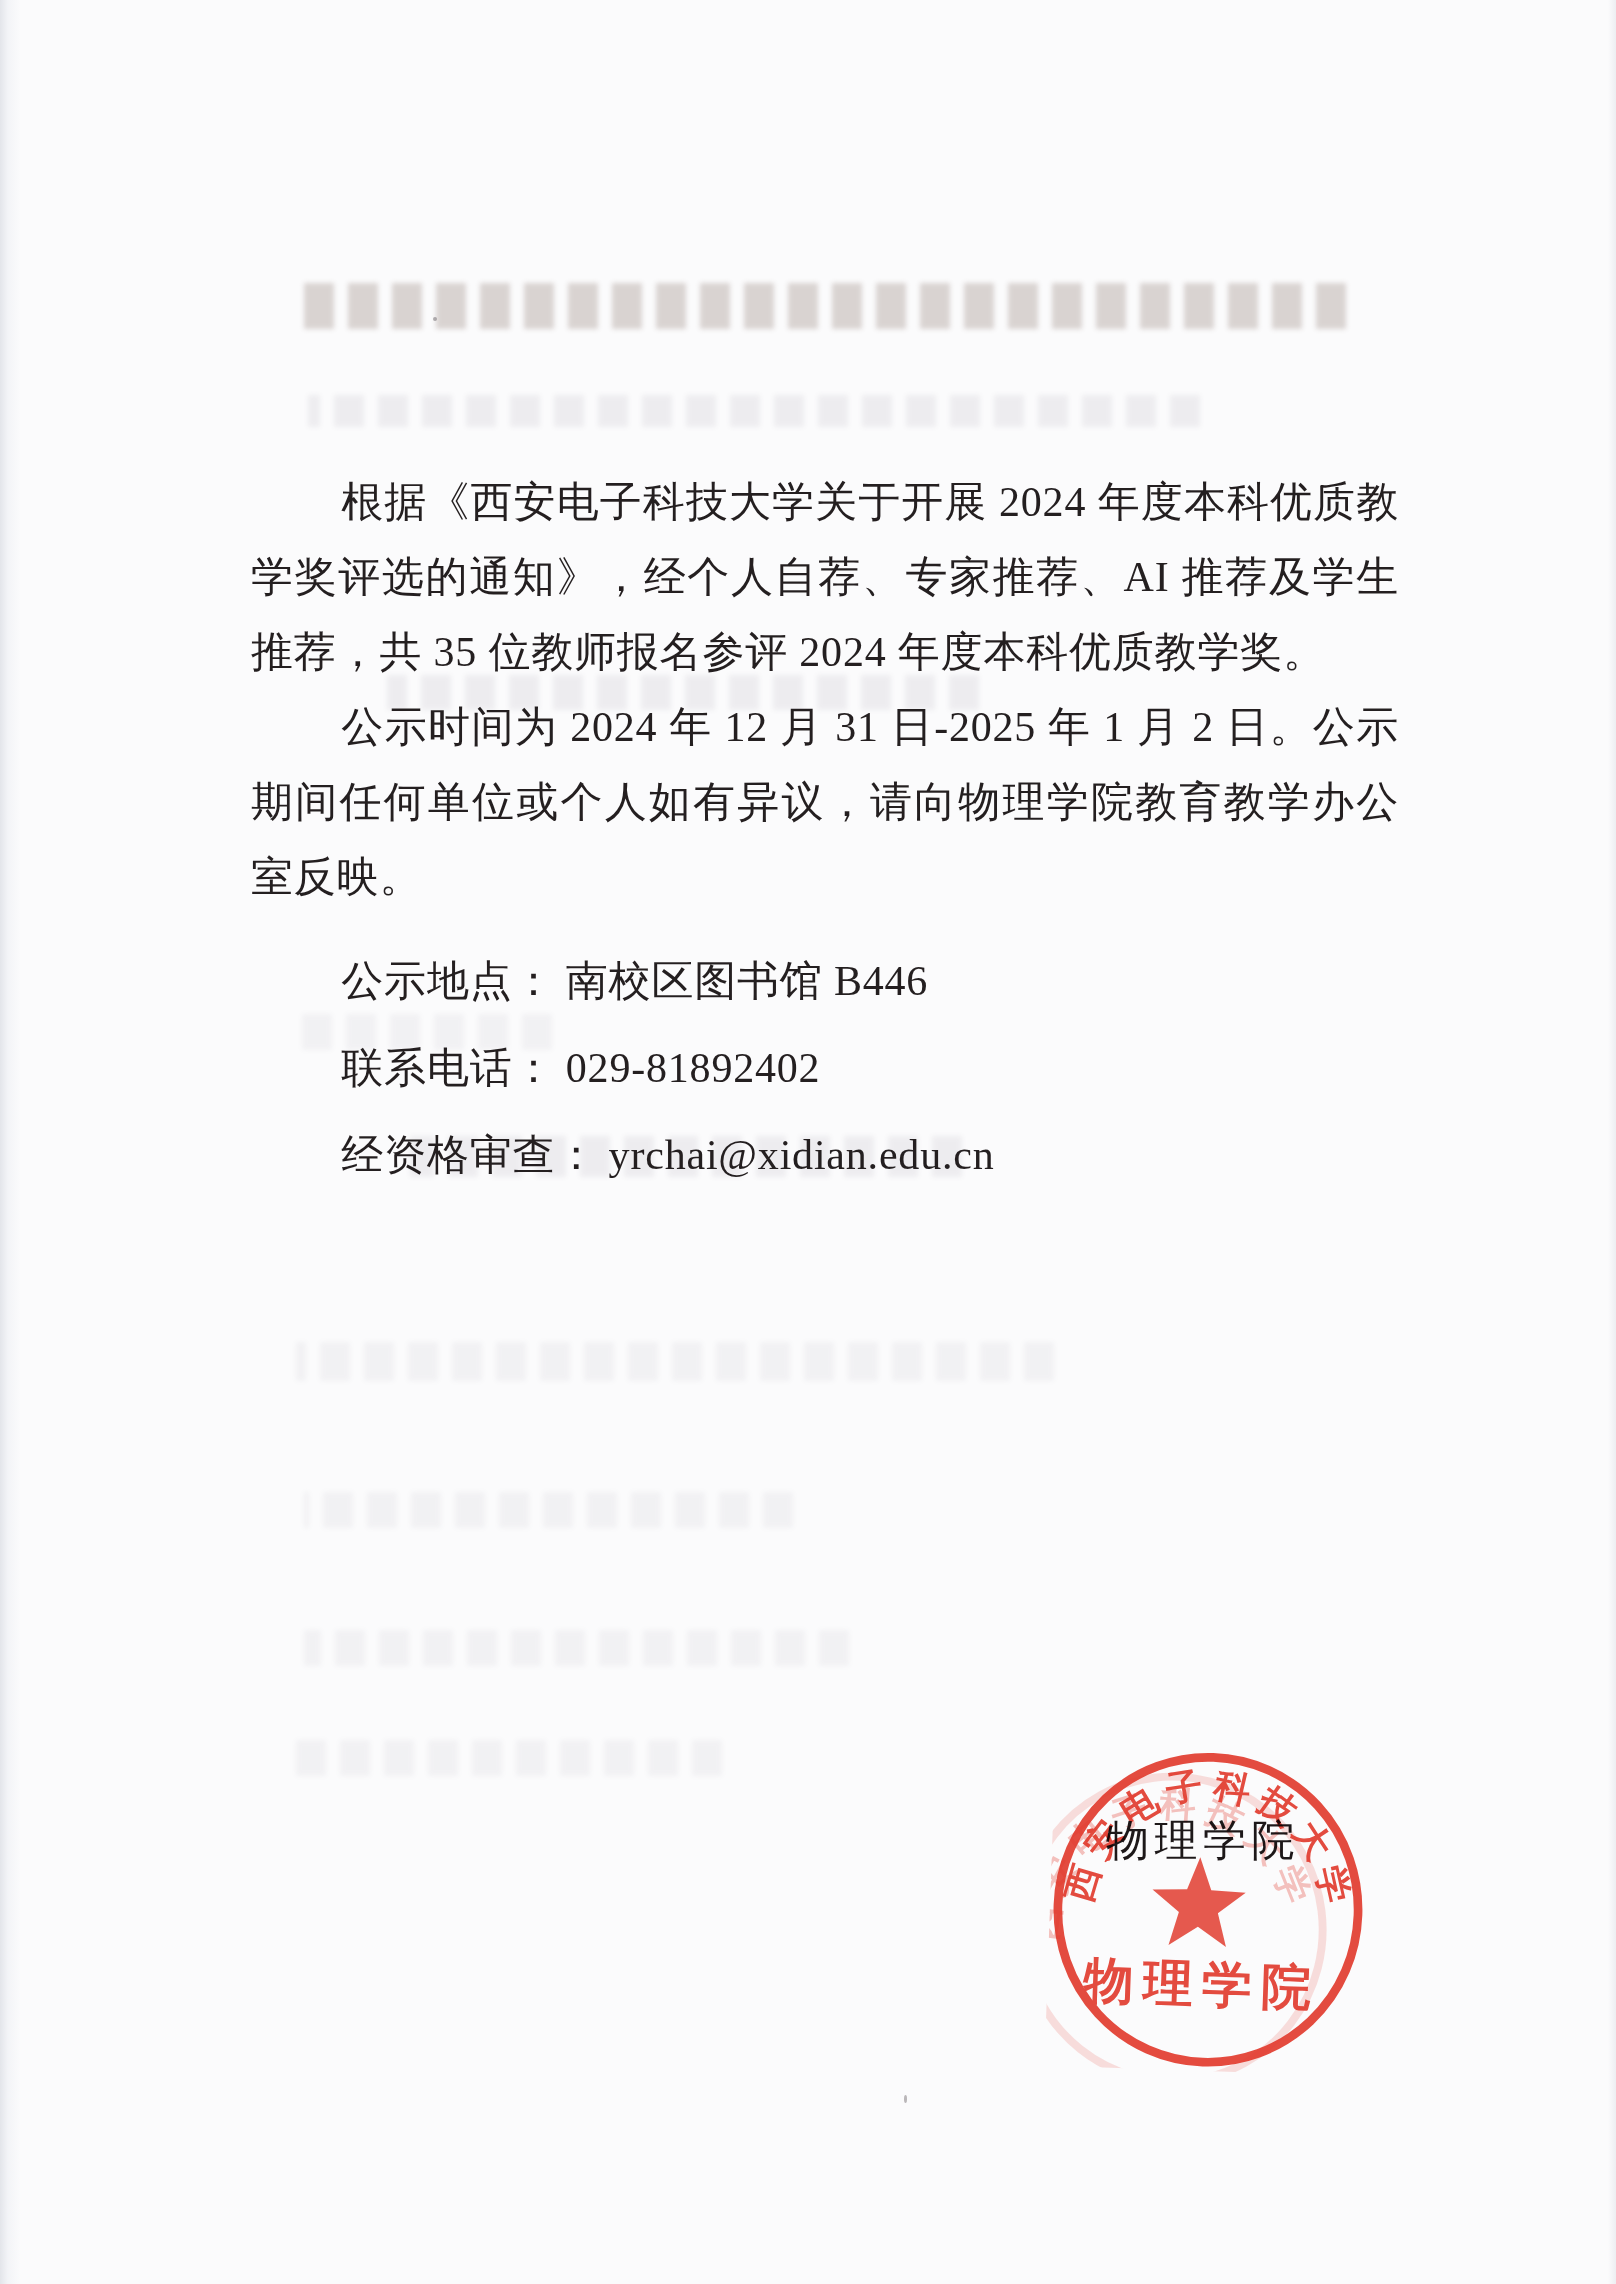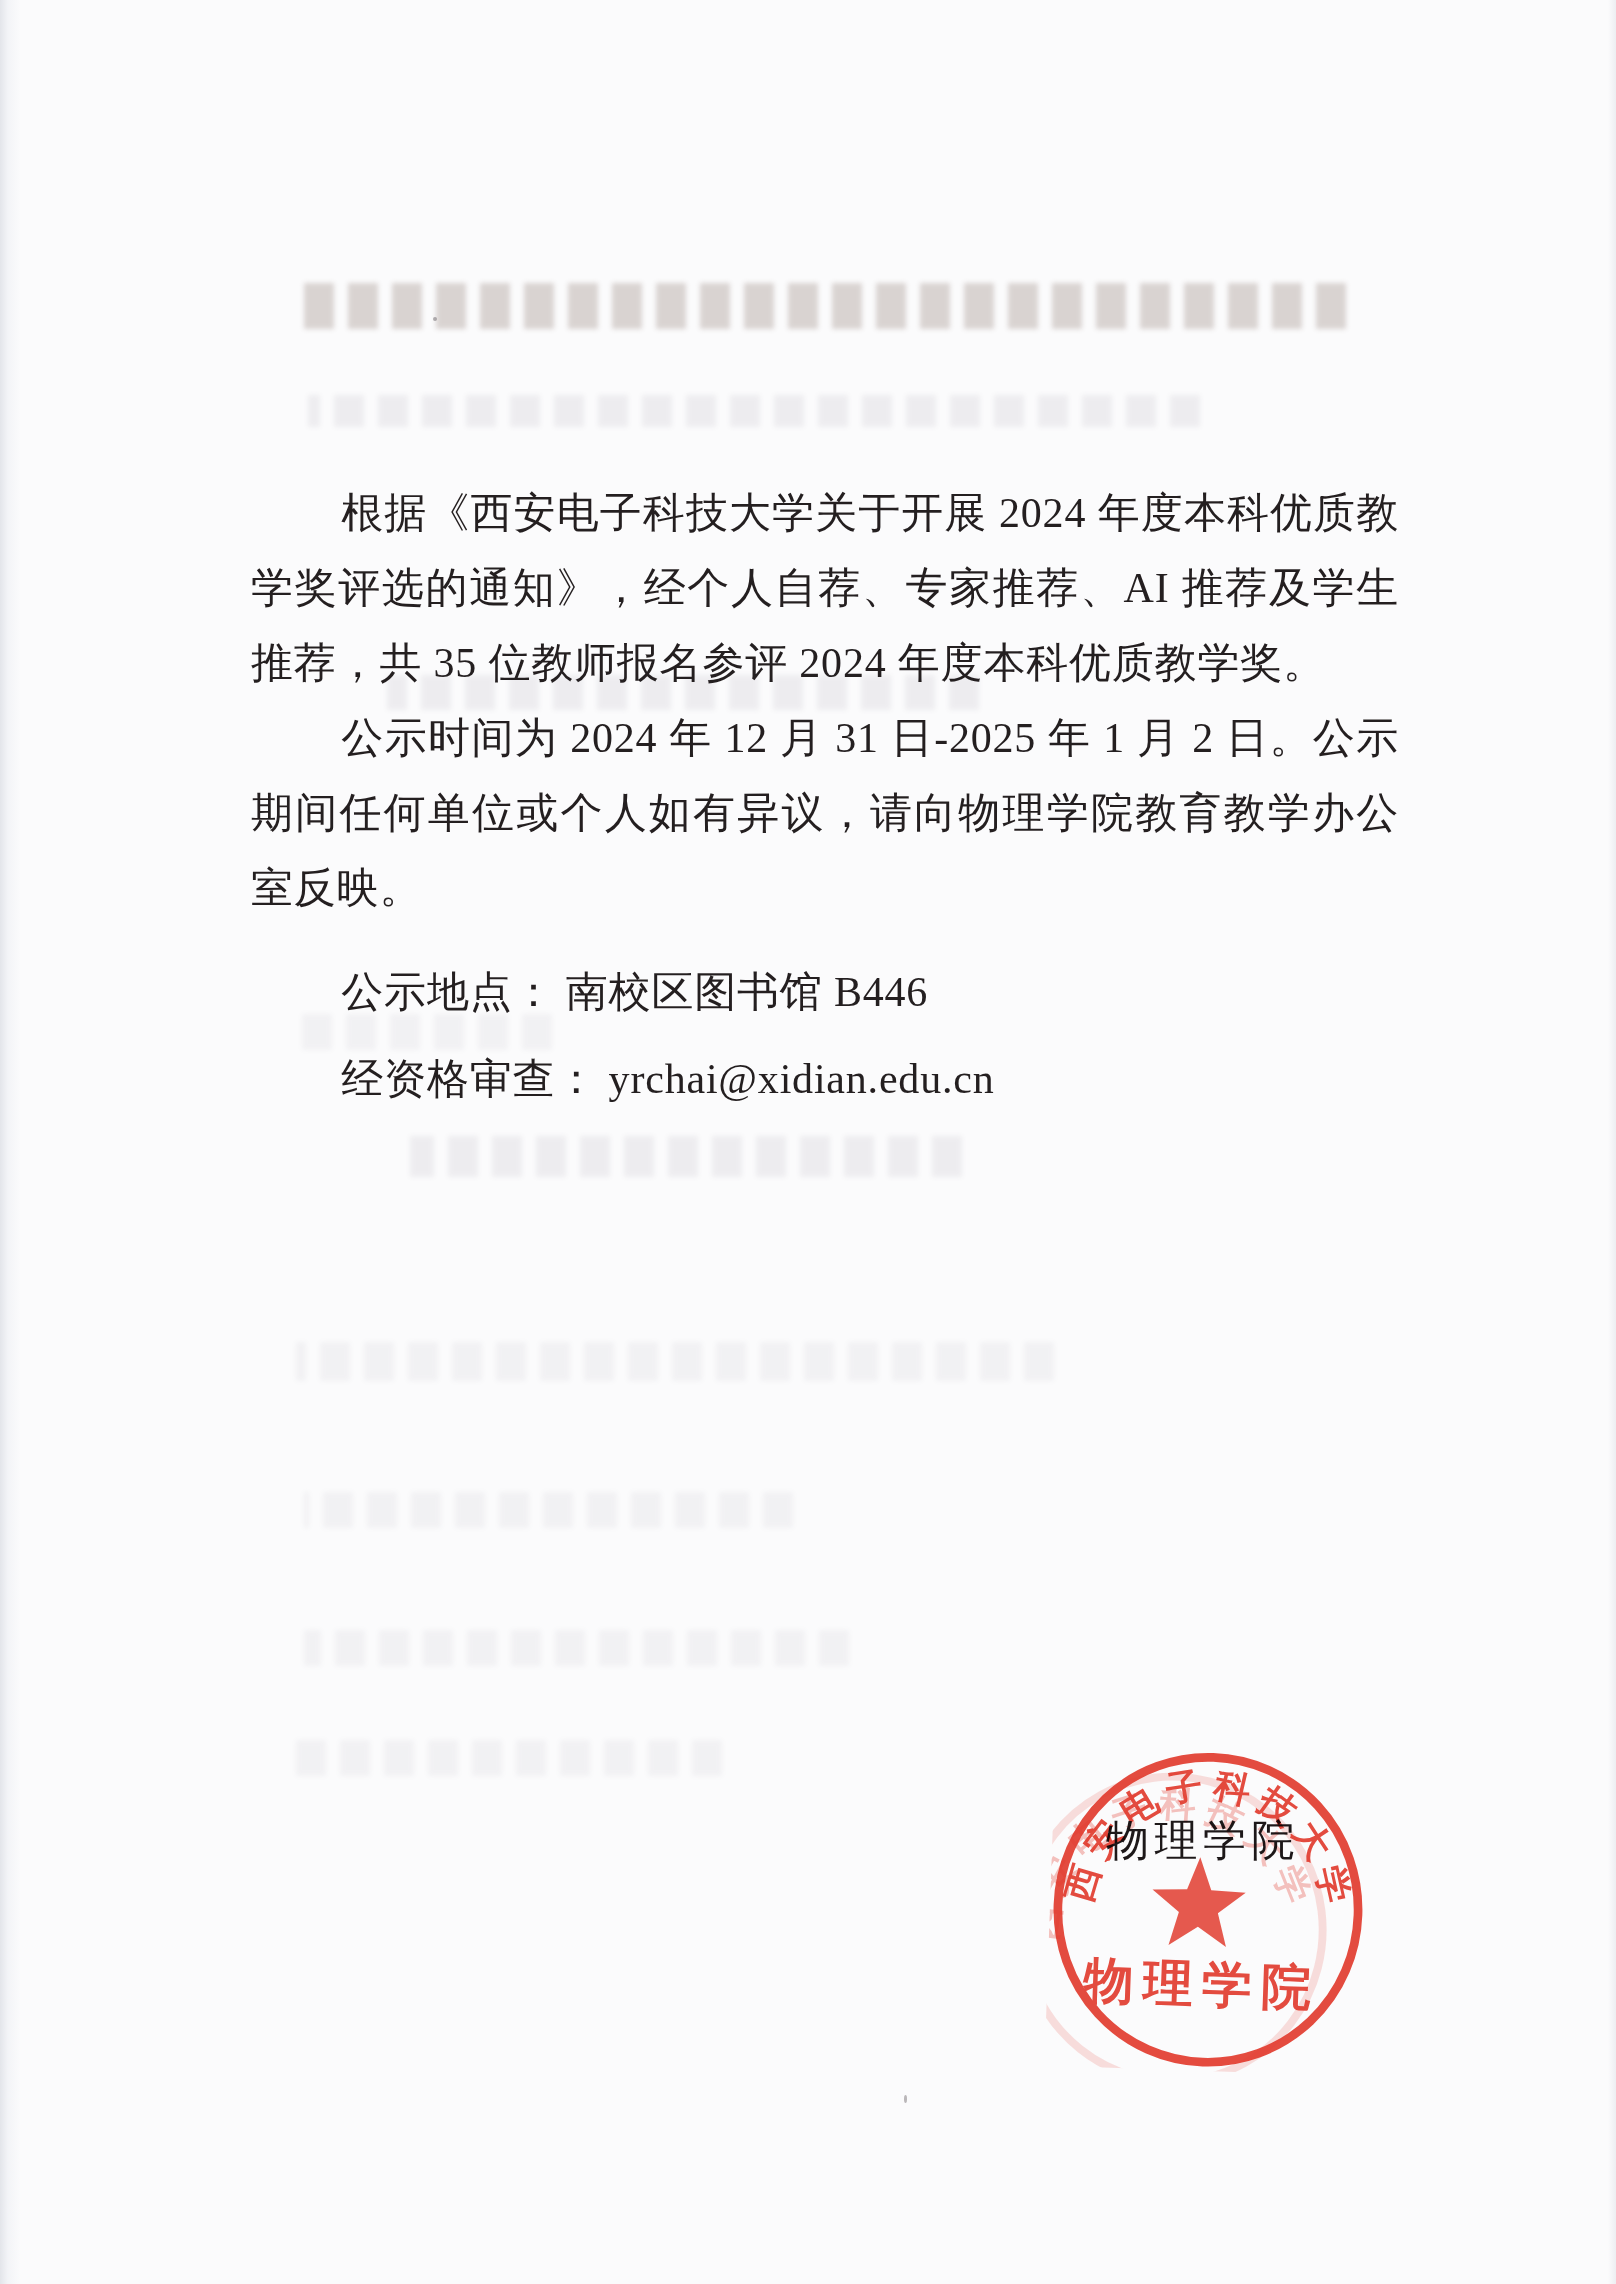--- a/index.html
+++ b/index.html
@@ -42,21 +42,21 @@
     text-align: center;
     font-size: 59px; font-weight: 700;
     line-height: 129px;
     letter-spacing: 1.6px;
     color: #2a2425;
   }
   .title span { display: block; }
 
   .body-text {
     position: absolute;
-    left: 251px; width: 1148px; top: 476px;
+    left: 251px; width: 1148px; top: 465px;
     font-size: 42px;
     line-height: 75px;
     letter-spacing: 0.8px;
     text-align: justify;
   }
   .body-text p {
     margin: 0;
     text-indent: 2.15em;
   }
   .body-text p.p2 { margin-top: 10.3px; }
@@ -115,20 +115,23 @@
 
   <div class="body-text">
     <p class="p1">根据《西安电子科技大学关于开展 2024 年度本科优质教学奖评选的通知》，经个人自荐、专家推荐、AI 推荐及学生推荐，共 35 位教师报名参评 2024 年度本科优质教学奖。</p>
     <p class="p3">公示时间为 2024 年 12 月 31 日-2025 年 1 月 2 日。公示期间任何单位或个人如有异议，请向物理学院教育教学办公室反映。</p>
 
     <div class="contacts">
       <p class="contact-line">
         <span>公示地点：</span><span class="contact-value">南校区图书馆 B446</span>
       </p>
       <p class="contact-line">
+        <span>联系电话：</span><span class="contact-value">029-81892402</span>
+      </p>
+      <p class="contact-line">
         <span>经资格审查：</span><span class="contact-value">yrchai@xidian.edu.cn</span>
       </p>
     </div>
   </div>
 
   <div class="signature">
     <div class="sig-dept">物理学院</div>
   </div>
 
   <svg class="stamp" viewBox="0 0 400 410" aria-hidden="true">

